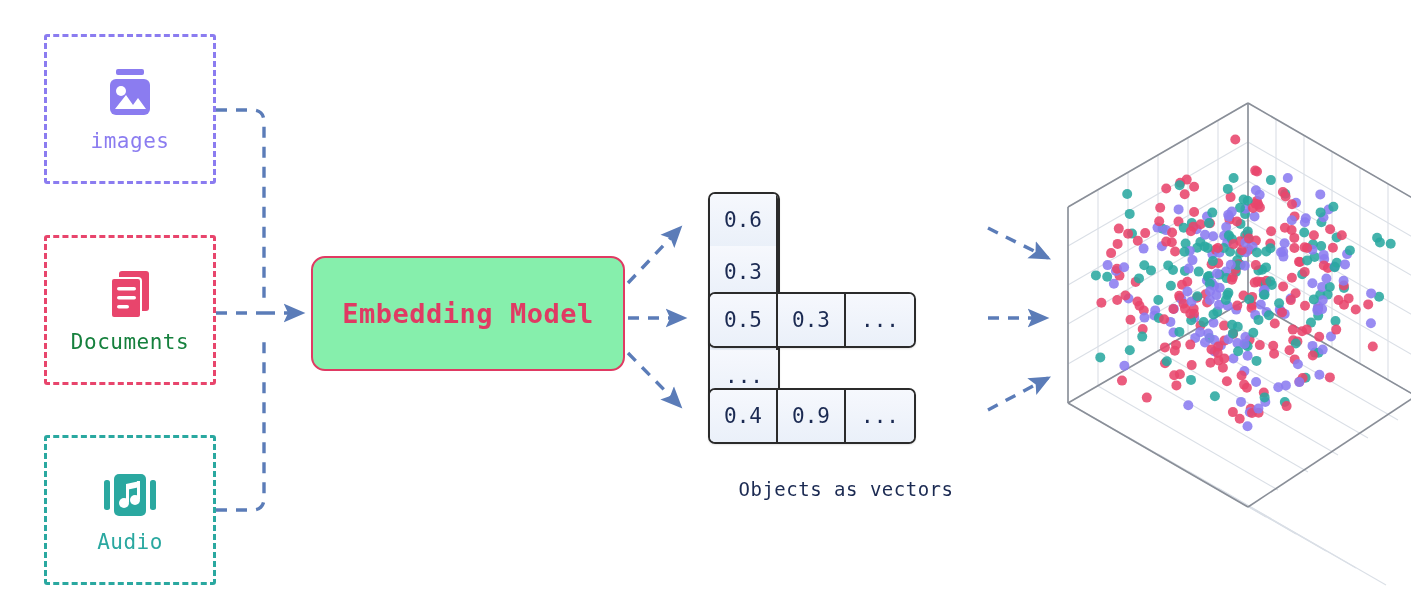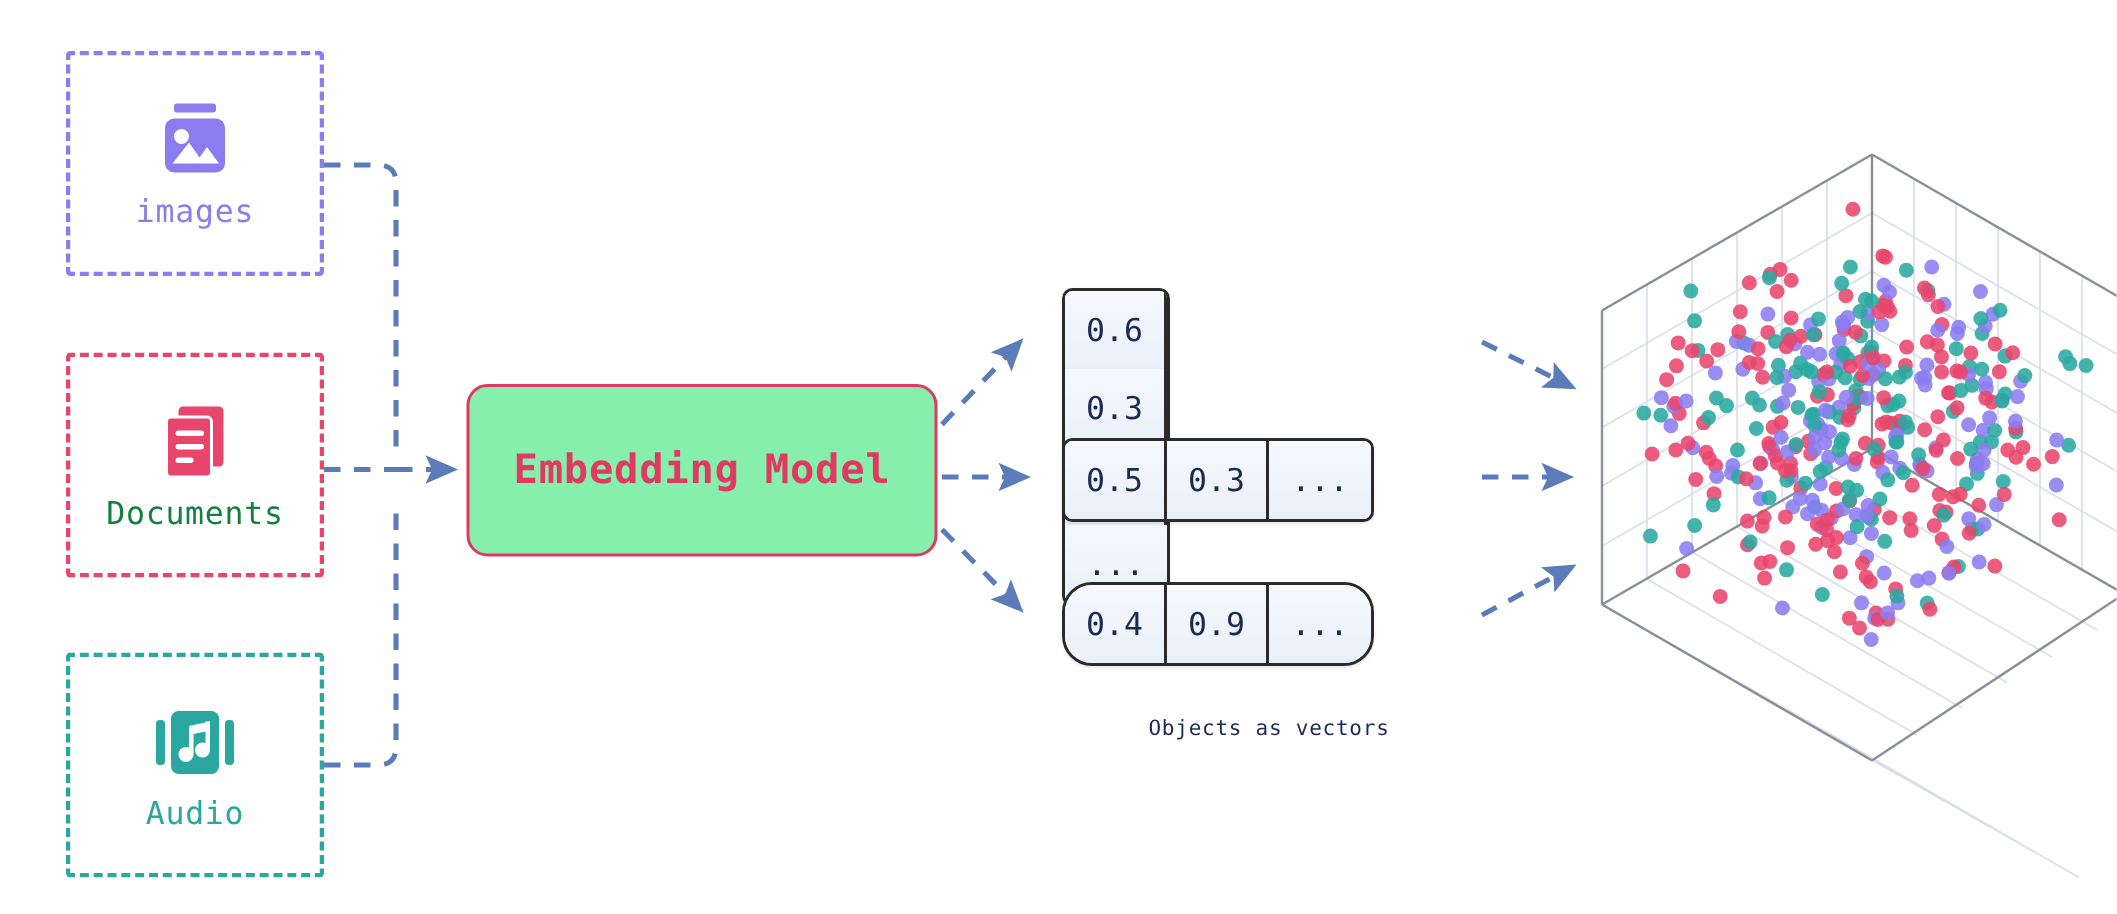--- a/index.html
+++ b/index.html
@@ -99,30 +99,30 @@
     font-size: 21px;
     color: #1b2a52;
     border-right: 2px solid #2b2b2b;
     background: linear-gradient(180deg,#f6f8fd 0%, #eaf0f9 100%);
     box-sizing: border-box;
   }
   .vector-cell:last-child { border-right: none; }
 
   #vector-row-0 { left: 692px; top: 192px; flex-direction: column; }
   #vector-row-1 { left: 692px; top: 292px; }
-  #vector-row-2 { left: 692px; top: 388px; border-radius: 20px; }
+  #vector-row-2 { left: 692px; top: 388px; }
 
   #vectors-caption {
     position: absolute;
     left: 692px;
     top: 478px;
     width: 276px;
     text-align: center;
     font-family: "DejaVu Sans Mono", "Liberation Mono", monospace;
-    font-size: 14px;
+    font-size: 19px;
     color: #1b2a52;
     letter-spacing: 0.5px;
   }
 
   
   .overlay {
     position: absolute;
     left: 0; top: 0;
     width: 1411px;
     height: 609px;

